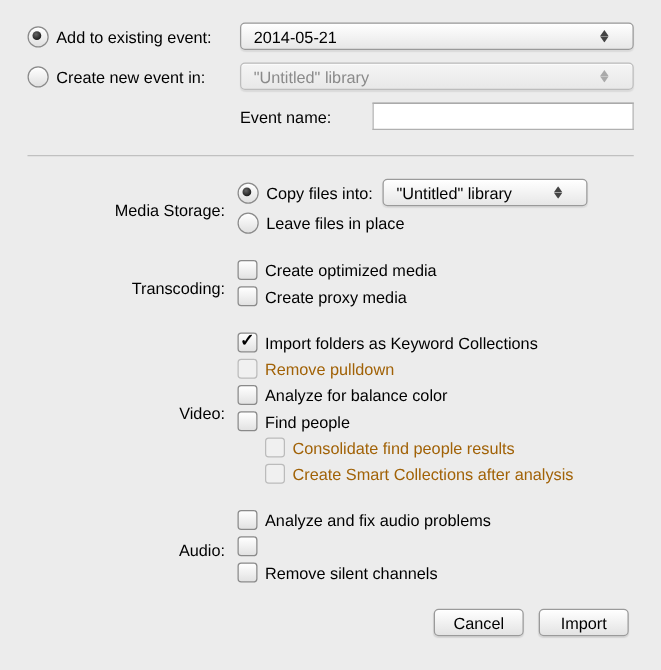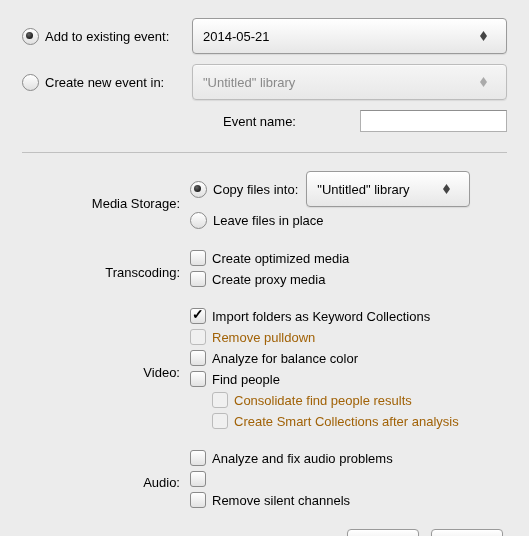--- a/index.html
+++ b/index.html
@@ -70,21 +70,21 @@
     font-size: 14px;
     font-weight: bold;
     color: #000;
   }
 
   
   .popup {
     display: inline-flex;
     align-items: center;
     justify-content: space-between;
-    height: 36px;
+    height: 22px;
     border: 1px solid #9a9a9a;
     border-radius: 4px;
     background: linear-gradient(to bottom, #ffffff, #e7e7e7);
     box-shadow: 0 1px 0 rgba(255,255,255,0.6) inset, 0 1px 1px rgba(0,0,0,0.08);
     padding: 0 16px 0 10px;
     box-sizing: border-box;
     font-size: 13px;
     position: relative;
   }
   .popup.disabled {
@@ -237,21 +237,21 @@
         <svg viewBox="0 0 7 5">
             <polygon points="3.5,0 7,5 0,5" fill="#aaa"></polygon>
           </svg>
         <svg viewBox="0 0 7 5">
             <polygon points="0,0 7,0 3.5,5" fill="#aaa"></polygon>
           </svg>
       </span>
     </div>
   </div>
 
-  <div class="row" style="margin-top:10px;gap:31px;">
+  <div class="row" style="margin-top:10px;">
     <div style="width:170px;"></div>
     <div style="width:100px; text-align:left; padding-right:6px;">Event name:</div>
     <div class="textfield" style="flex:1; max-width:216px;"></div>
   </div>
 
   <hr class="divider">
 
   <div class="group">
     <div class="label-col section-label">Media Storage:</div>
     <div class="options-col">

